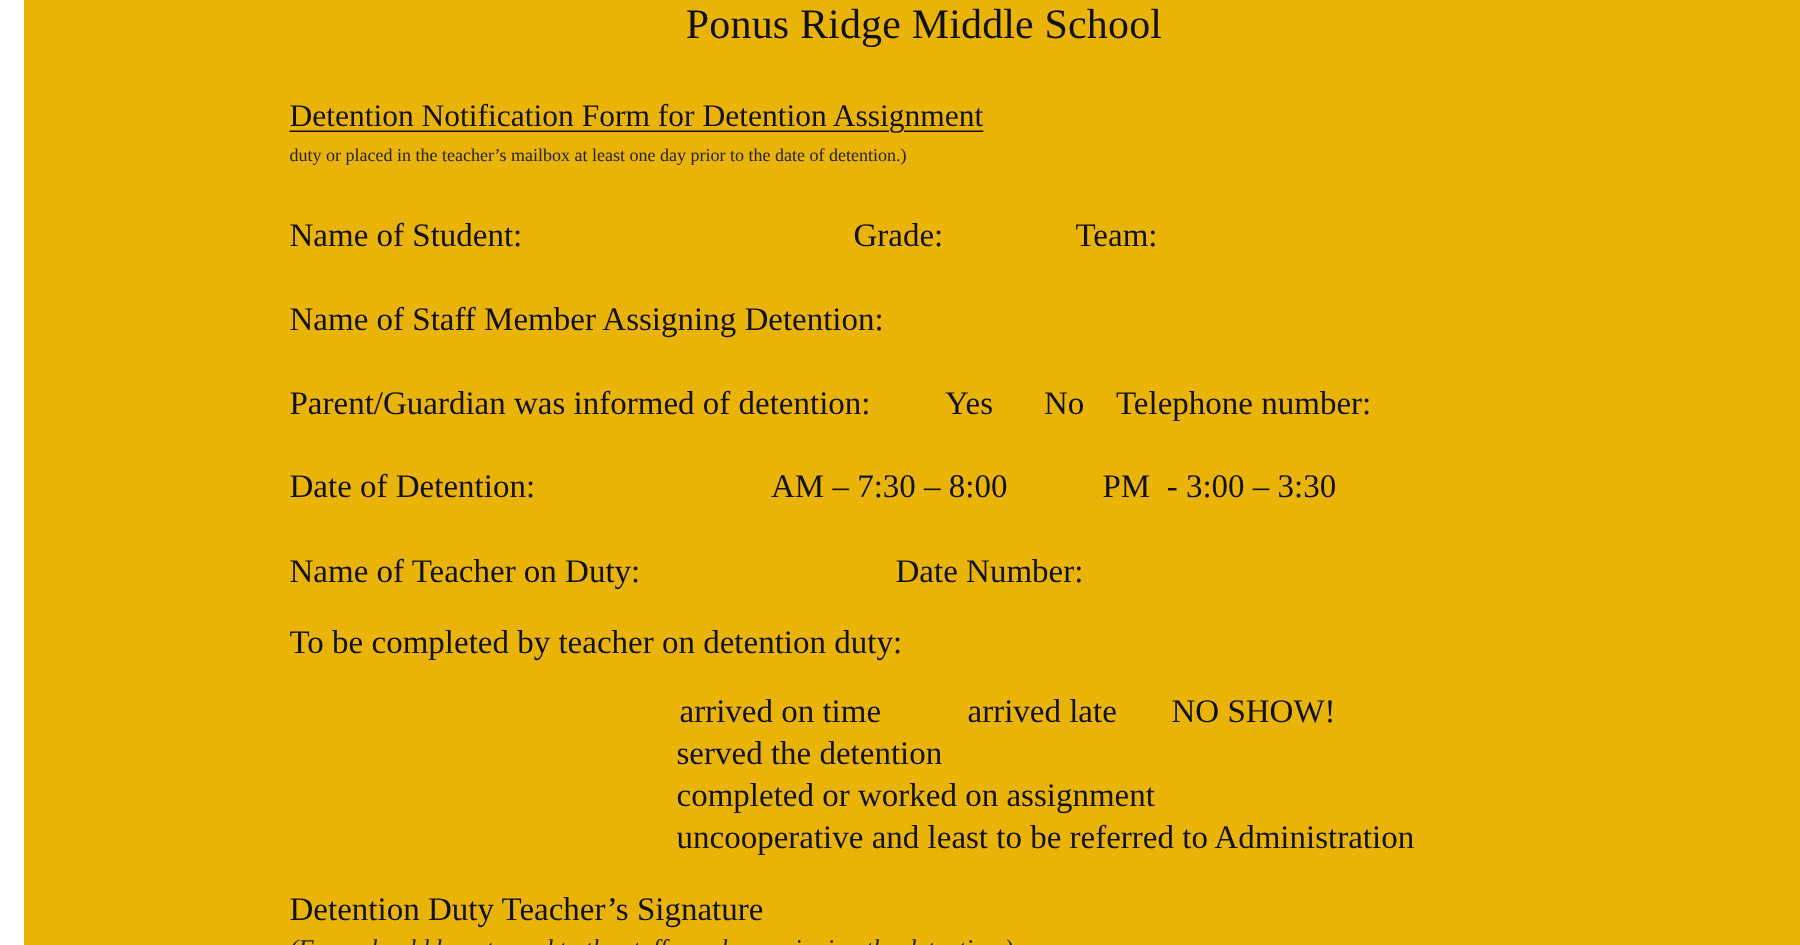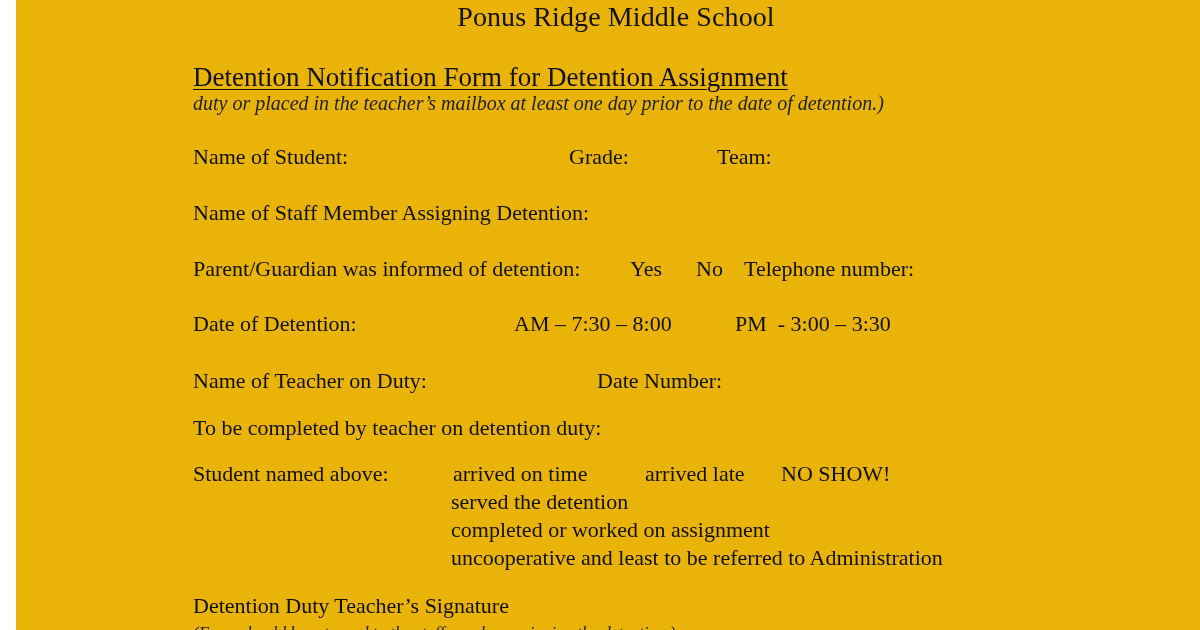--- a/index.html
+++ b/index.html
@@ -25,21 +25,21 @@
     .abs { position: absolute; white-space: nowrap; }
     .title {
       left: 0; width: 1200px; top: 0px;
       text-align: center;
       font-size: 28px;
       line-height: 34px;
       letter-spacing: 0.1px;
     }
     .form-heading {
       left: 177px; top: 64px;
-      font-size: 27px;
+      font-size: 21px;
       line-height: 26px;
       text-decoration: underline;
       text-underline-offset: 3px;
       text-decoration-thickness: 1px;
     }
     .note-paren {
       font-size: 24px;
       font-style: italic;
       vertical-align: -1px;
     }
@@ -47,23 +47,22 @@
       left: 684px; top: 62px;
       font-size: 17px;
       line-height: 28px;
       font-style: italic;
       font-weight: bold;
       color: #222;
     }
     .note-1 .txt { font-weight: normal; font-style: italic; }
     .note-2 {
       left: 177px; top: 92px;
-      font-size: 20px;
+      font-size: 12px;
       line-height: 22px;
-      font-style: italic;
       color: #222;
     }
     .row { font-size: 22px; line-height: 26px; }
     .sig-note {
       left: 177px; top: 622px;
       font-size: 17px;
       line-height: 22px;
       font-style: italic;
       color: #222;
     }
@@ -92,21 +91,20 @@
 
   <div class="abs row" style="left:177px; top:311px;">Date of Detention:</div>
   <div class="abs row" style="left:498px; top:311px;">AM – 7:30 – 8:00</div>
   <div class="abs row" style="left:719px; top:311px; white-space:pre;">PM  - 3:00 – 3:30</div>
 
   <div class="abs row" style="left:177px; top:368px;">Name of Teacher on Duty:</div>
   <div class="abs row" style="left:581px; top:368px;">Date Number:</div>
 
   <div class="abs row" style="left:177px; top:415px;">To be completed by teacher on detention duty:</div>
 
-  <div class="abs row" style="left:177px; top:461px;">Student named above:</div>
   <div class="abs row" style="left:437px; top:461px;">arrived on time</div>
   <div class="abs row" style="left:629px; top:461px;">arrived late</div>
   <div class="abs row" style="left:765px; top:461px;">NO SHOW!</div>
 
   <div class="abs row" style="left:435px; top:489px;">served the detention</div>
   <div class="abs row" style="left:435px; top:517px;">completed or worked on assignment</div>
   <div class="abs row" style="left:435px; top:545px;">uncooperative and least to be referred to Administration</div>
 
   <div class="abs row" style="left:177px; top:593px;">Detention Duty Teacher’s Signature</div>
   <div class="abs sig-note">(Form should be returned to the staff member assigning the detention.)</div>

